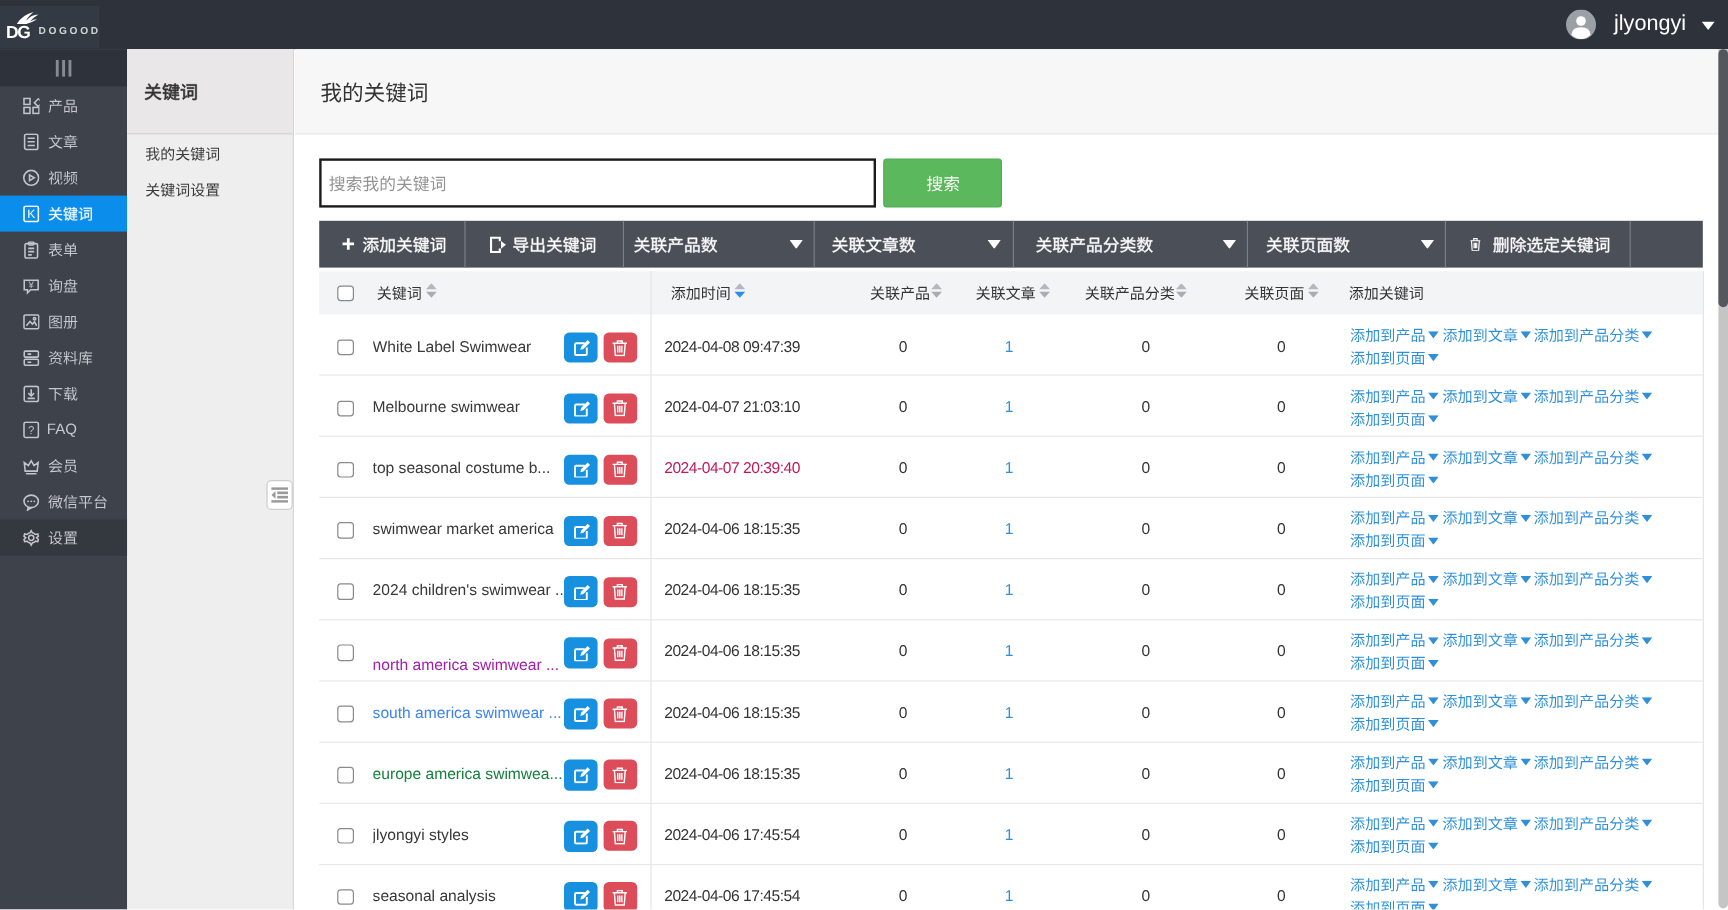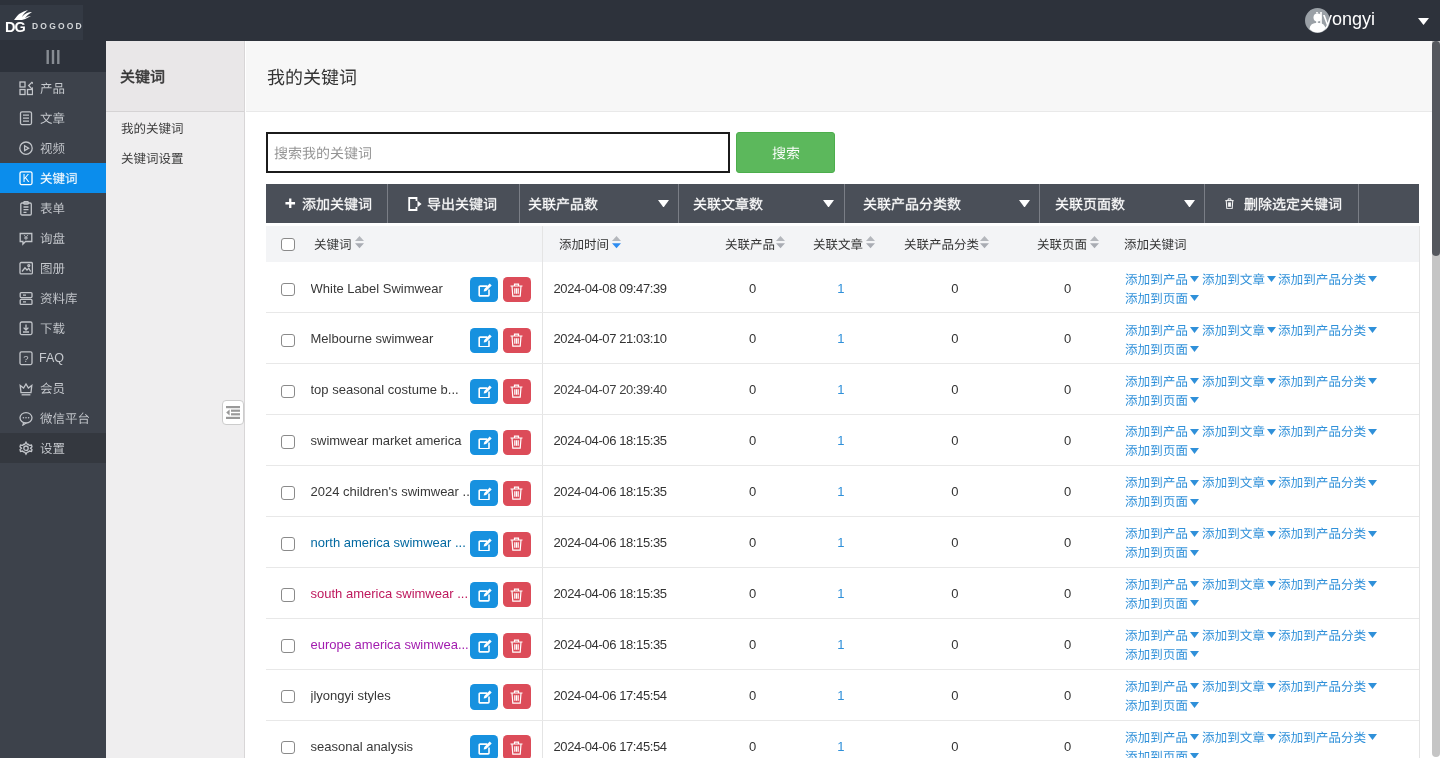--- a/index.html
+++ b/index.html
@@ -63,21 +63,21 @@
 <svg style="position:absolute;left:4px;top:8px" width="78" height="28" viewBox="0 0 78 28">
 <text x="1" y="24" font-family="Liberation Sans" font-size="14.5" font-weight="bold" fill="#fff" letter-spacing="-1">DG</text>
 <path d="M10 12 Q15 4 24 2 Q19 6 18 9 Q22 4 28 4 Q23 7 21 10 Q24 8 27 8 Q22 11 18 12 Z" fill="#fff"></path>
 <text x="28" y="20.5" font-family="Liberation Sans" font-size="8.5" font-weight="bold" fill="#d2d5d8" letter-spacing="2.2">DOGOOD</text>
 </svg>
 <svg style="position:absolute;left:1305px;top:8px" width="25" height="25" viewBox="0 0 25 25">
 <circle cx="12.5" cy="12.5" r="12.5" fill="#9aa0a6"></circle>
 <circle cx="12.5" cy="9.5" r="4" fill="#fff"></circle>
 <path d="M4.5 21 Q5 14.8 12.5 14.8 Q20 14.8 20.5 21 Q17 24.5 12.5 24.5 Q8 24.5 4.5 21Z" fill="#fff"></path>
 </svg>
-<div style="position:absolute;left:1315px;top:0;height:41px;line-height:39px;font-size:18px;color:#fff">jlyongyi</div>
+<div style="position:absolute;left:1345px;top:0;height:41px;line-height:39px;font-size:18px;color:#fff">jlyongyi</div>
 <svg style="position:absolute;left:1418px;top:17.5px" width="11" height="7" viewBox="0 0 11 7">
     <path d="M0 0 L11 0 L5.5 7 Z" fill="#fff"></path>
   </svg>
 <div style="position:absolute;left:0;top:41px;width:106px;height:717px;background:#3d424b"></div>
 <div style="position:absolute;left:0;top:41px;width:106px;height:31px;background:#2d323b"></div>
 <svg style="position:absolute;left:46px;top:50px" width="14" height="14" viewBox="0 0 14 14">
 <rect x="0.5" y="0" width="2.4" height="14" fill="#878c93"></rect>
     <rect x="5.8" y="0" width="2.4" height="14" fill="#878c93"></rect>
     <rect x="11.1" y="0" width="2.4" height="14" fill="#878c93"></rect>
 </svg>
@@ -606,21 +606,21 @@
 <div style="position:absolute;left:310.5px;top:382.3px;width:158px;overflow:hidden;font-size:13px;color:#383838;white-space:nowrap">top seasonal costume b...</div>
 <div style="position:absolute;left:470px;top:378.6px;width:27.5px;height:25.5px;background:#1791df;border-radius:4.5px"></div>
 <svg style="position:absolute;left:477.5px;top:384.8px" width="14" height="13.5" viewBox="0 0 14 13.5">
 <path d="M9.3 3.1 H2.1 A0.9 0.9 0 0 0 1.2 4 V12 A0.9 0.9 0 0 0 2.1 12.9 H10.1 A0.9 0.9 0 0 0 11 12 V6.5" fill="none" stroke="#fff" stroke-width="1.6"></path>
 <path d="M11.7 0.4 L13.7 2.4 L8.2 7.9 L5.6 8.6 L6.3 6 Z" fill="#fff"></path>
 </svg>
 <div style="position:absolute;left:502.5px;top:378.8px;width:28px;height:25px;background:#dc4c59;border-radius:4.5px"></div>
 <svg style="position:absolute;left:509.5px;top:384.3px" width="13" height="14" viewBox="0 0 13 14">
 <path d="M0.5 3h12 M4.5 3 V1.2 H8.5 V3 M2 3 L2.8 13.2 H10.2 L11 3 M4.8 5.2v5.6 M6.5 5.2v5.6 M8.2 5.2v5.6" fill="none" stroke="#fff" stroke-width="1.2"></path>
 </svg>
-<div style="position:absolute;left:553.5px;top:382.3px;font-size:13px;letter-spacing:-0.4px;color:#404040">2024-04-07 20:39:40</div>
+<div style="position:absolute;left:553.5px;top:382.3px;font-size:13px;letter-spacing:-0.4px;color:#be185d">2024-04-07 20:39:40</div>
 <div style="position:absolute;left:742.6px;top:382.3px;width:20px;text-align:center;font-size:13px;color:#333">0</div>
 <div style="position:absolute;left:830.9px;top:382.3px;width:20px;text-align:center;font-size:13px;color:#2f90d9">1</div>
 <div style="position:absolute;left:944.9px;top:382.3px;width:20px;text-align:center;font-size:13px;color:#333">0</div>
 <div style="position:absolute;left:1057.7px;top:382.3px;width:20px;text-align:center;font-size:13px;color:#333">0</div>
 <svg style="position:absolute;left:1124.8px;top:374.5px;" width="63" height="12.6" viewBox="0 0 5000 1000">
     <g fill="#2f90d9" transform="translate(0,880) scale(1,-1)">
       <use href="#g32" x="0"></use>
       <use href="#g33" x="1000"></use>
       <use href="#g48" x="2000"></use>
       <use href="#g0" x="3000"></use>
@@ -797,21 +797,21 @@
       <use href="#g48" x="2000"></use>
       <use href="#g40" x="3000"></use>
       <use href="#g41" x="4000"></use>
     </g>
   </svg>
 <svg style="position:absolute;left:1189.8px;top:498.6px" width="9" height="6" viewBox="0 0 9 6">
     <path d="M0 0 L9 0 L4.5 6 Z" fill="#2f90d9"></path>
   </svg>
 <div style="position:absolute;left:266px;top:566.9px;width:1152.5px;height:1px;background:#e8e8e8"></div>
 <div style="position:absolute;left:281px;top:537.2px;width:13.6px;height:13.6px;border:1.5px solid #8a8a8a;border-radius:3px;background:#fff;box-sizing:border-box"></div>
-<div style="position:absolute;left:310.5px;top:535px;width:158px;overflow:hidden;font-size:13px;color:#0369a1;white-space:nowrap">north america swimwear ...</div>
+<div style="position:absolute;left:310.5px;top:546px;width:158px;overflow:hidden;font-size:13px;color:#a21caf;white-space:nowrap">north america swimwear ...</div>
 <div style="position:absolute;left:470px;top:531.3px;width:27.5px;height:25.5px;background:#1791df;border-radius:4.5px"></div>
 <svg style="position:absolute;left:477.5px;top:537.5px" width="14" height="13.5" viewBox="0 0 14 13.5">
 <path d="M9.3 3.1 H2.1 A0.9 0.9 0 0 0 1.2 4 V12 A0.9 0.9 0 0 0 2.1 12.9 H10.1 A0.9 0.9 0 0 0 11 12 V6.5" fill="none" stroke="#fff" stroke-width="1.6"></path>
 <path d="M11.7 0.4 L13.7 2.4 L8.2 7.9 L5.6 8.6 L6.3 6 Z" fill="#fff"></path>
 </svg>
 <div style="position:absolute;left:502.5px;top:531.5px;width:28px;height:25px;background:#dc4c59;border-radius:4.5px"></div>
 <svg style="position:absolute;left:509.5px;top:537px" width="13" height="14" viewBox="0 0 13 14">
 <path d="M0.5 3h12 M4.5 3 V1.2 H8.5 V3 M2 3 L2.8 13.2 H10.2 L11 3 M4.8 5.2v5.6 M6.5 5.2v5.6 M8.2 5.2v5.6" fill="none" stroke="#fff" stroke-width="1.2"></path>
 </svg>
 <div style="position:absolute;left:553.5px;top:535px;font-size:13px;letter-spacing:-0.4px;color:#333">2024-04-06 18:15:35</div>
@@ -864,21 +864,21 @@
       <use href="#g48" x="2000"></use>
       <use href="#g40" x="3000"></use>
       <use href="#g41" x="4000"></use>
     </g>
   </svg>
 <svg style="position:absolute;left:1189.8px;top:549.5px" width="9" height="6" viewBox="0 0 9 6">
     <path d="M0 0 L9 0 L4.5 6 Z" fill="#2f90d9"></path>
   </svg>
 <div style="position:absolute;left:266px;top:617.8px;width:1152.5px;height:1px;background:#e8e8e8"></div>
 <div style="position:absolute;left:281px;top:588.1px;width:13.6px;height:13.6px;border:1.5px solid #8a8a8a;border-radius:3px;background:#fff;box-sizing:border-box"></div>
-<div style="position:absolute;left:310.5px;top:585.9px;width:158px;overflow:hidden;font-size:13px;color:#be185d;white-space:nowrap">south america swimwear ...</div>
+<div style="position:absolute;left:310.5px;top:585.9px;width:158px;overflow:hidden;font-size:13px;color:#3b82f6;white-space:nowrap">south america swimwear ...</div>
 <div style="position:absolute;left:470px;top:582.2px;width:27.5px;height:25.5px;background:#1791df;border-radius:4.5px"></div>
 <svg style="position:absolute;left:477.5px;top:588.4px" width="14" height="13.5" viewBox="0 0 14 13.5">
 <path d="M9.3 3.1 H2.1 A0.9 0.9 0 0 0 1.2 4 V12 A0.9 0.9 0 0 0 2.1 12.9 H10.1 A0.9 0.9 0 0 0 11 12 V6.5" fill="none" stroke="#fff" stroke-width="1.6"></path>
 <path d="M11.7 0.4 L13.7 2.4 L8.2 7.9 L5.6 8.6 L6.3 6 Z" fill="#fff"></path>
 </svg>
 <div style="position:absolute;left:502.5px;top:582.4px;width:28px;height:25px;background:#dc4c59;border-radius:4.5px"></div>
 <svg style="position:absolute;left:509.5px;top:587.9px" width="13" height="14" viewBox="0 0 13 14">
 <path d="M0.5 3h12 M4.5 3 V1.2 H8.5 V3 M2 3 L2.8 13.2 H10.2 L11 3 M4.8 5.2v5.6 M6.5 5.2v5.6 M8.2 5.2v5.6" fill="none" stroke="#fff" stroke-width="1.2"></path>
 </svg>
 <div style="position:absolute;left:553.5px;top:585.9px;font-size:13px;letter-spacing:-0.4px;color:#333">2024-04-06 18:15:35</div>
@@ -931,21 +931,21 @@
       <use href="#g48" x="2000"></use>
       <use href="#g40" x="3000"></use>
       <use href="#g41" x="4000"></use>
     </g>
   </svg>
 <svg style="position:absolute;left:1189.8px;top:600.4px" width="9" height="6" viewBox="0 0 9 6">
     <path d="M0 0 L9 0 L4.5 6 Z" fill="#2f90d9"></path>
   </svg>
 <div style="position:absolute;left:266px;top:668.7px;width:1152.5px;height:1px;background:#e8e8e8"></div>
 <div style="position:absolute;left:281px;top:639px;width:13.6px;height:13.6px;border:1.5px solid #8a8a8a;border-radius:3px;background:#fff;box-sizing:border-box"></div>
-<div style="position:absolute;left:310.5px;top:636.8px;width:158px;overflow:hidden;font-size:13px;color:#a21caf;white-space:nowrap">europe america swimwea...</div>
+<div style="position:absolute;left:310.5px;top:636.8px;width:158px;overflow:hidden;font-size:13px;color:#15803d;white-space:nowrap">europe america swimwea...</div>
 <div style="position:absolute;left:470px;top:633.1px;width:27.5px;height:25.5px;background:#1791df;border-radius:4.5px"></div>
 <svg style="position:absolute;left:477.5px;top:639.3px" width="14" height="13.5" viewBox="0 0 14 13.5">
 <path d="M9.3 3.1 H2.1 A0.9 0.9 0 0 0 1.2 4 V12 A0.9 0.9 0 0 0 2.1 12.9 H10.1 A0.9 0.9 0 0 0 11 12 V6.5" fill="none" stroke="#fff" stroke-width="1.6"></path>
 <path d="M11.7 0.4 L13.7 2.4 L8.2 7.9 L5.6 8.6 L6.3 6 Z" fill="#fff"></path>
 </svg>
 <div style="position:absolute;left:502.5px;top:633.3px;width:28px;height:25px;background:#dc4c59;border-radius:4.5px"></div>
 <svg style="position:absolute;left:509.5px;top:638.8px" width="13" height="14" viewBox="0 0 13 14">
 <path d="M0.5 3h12 M4.5 3 V1.2 H8.5 V3 M2 3 L2.8 13.2 H10.2 L11 3 M4.8 5.2v5.6 M6.5 5.2v5.6 M8.2 5.2v5.6" fill="none" stroke="#fff" stroke-width="1.2"></path>
 </svg>
 <div style="position:absolute;left:553.5px;top:636.8px;font-size:13px;letter-spacing:-0.4px;color:#333">2024-04-06 18:15:35</div>

